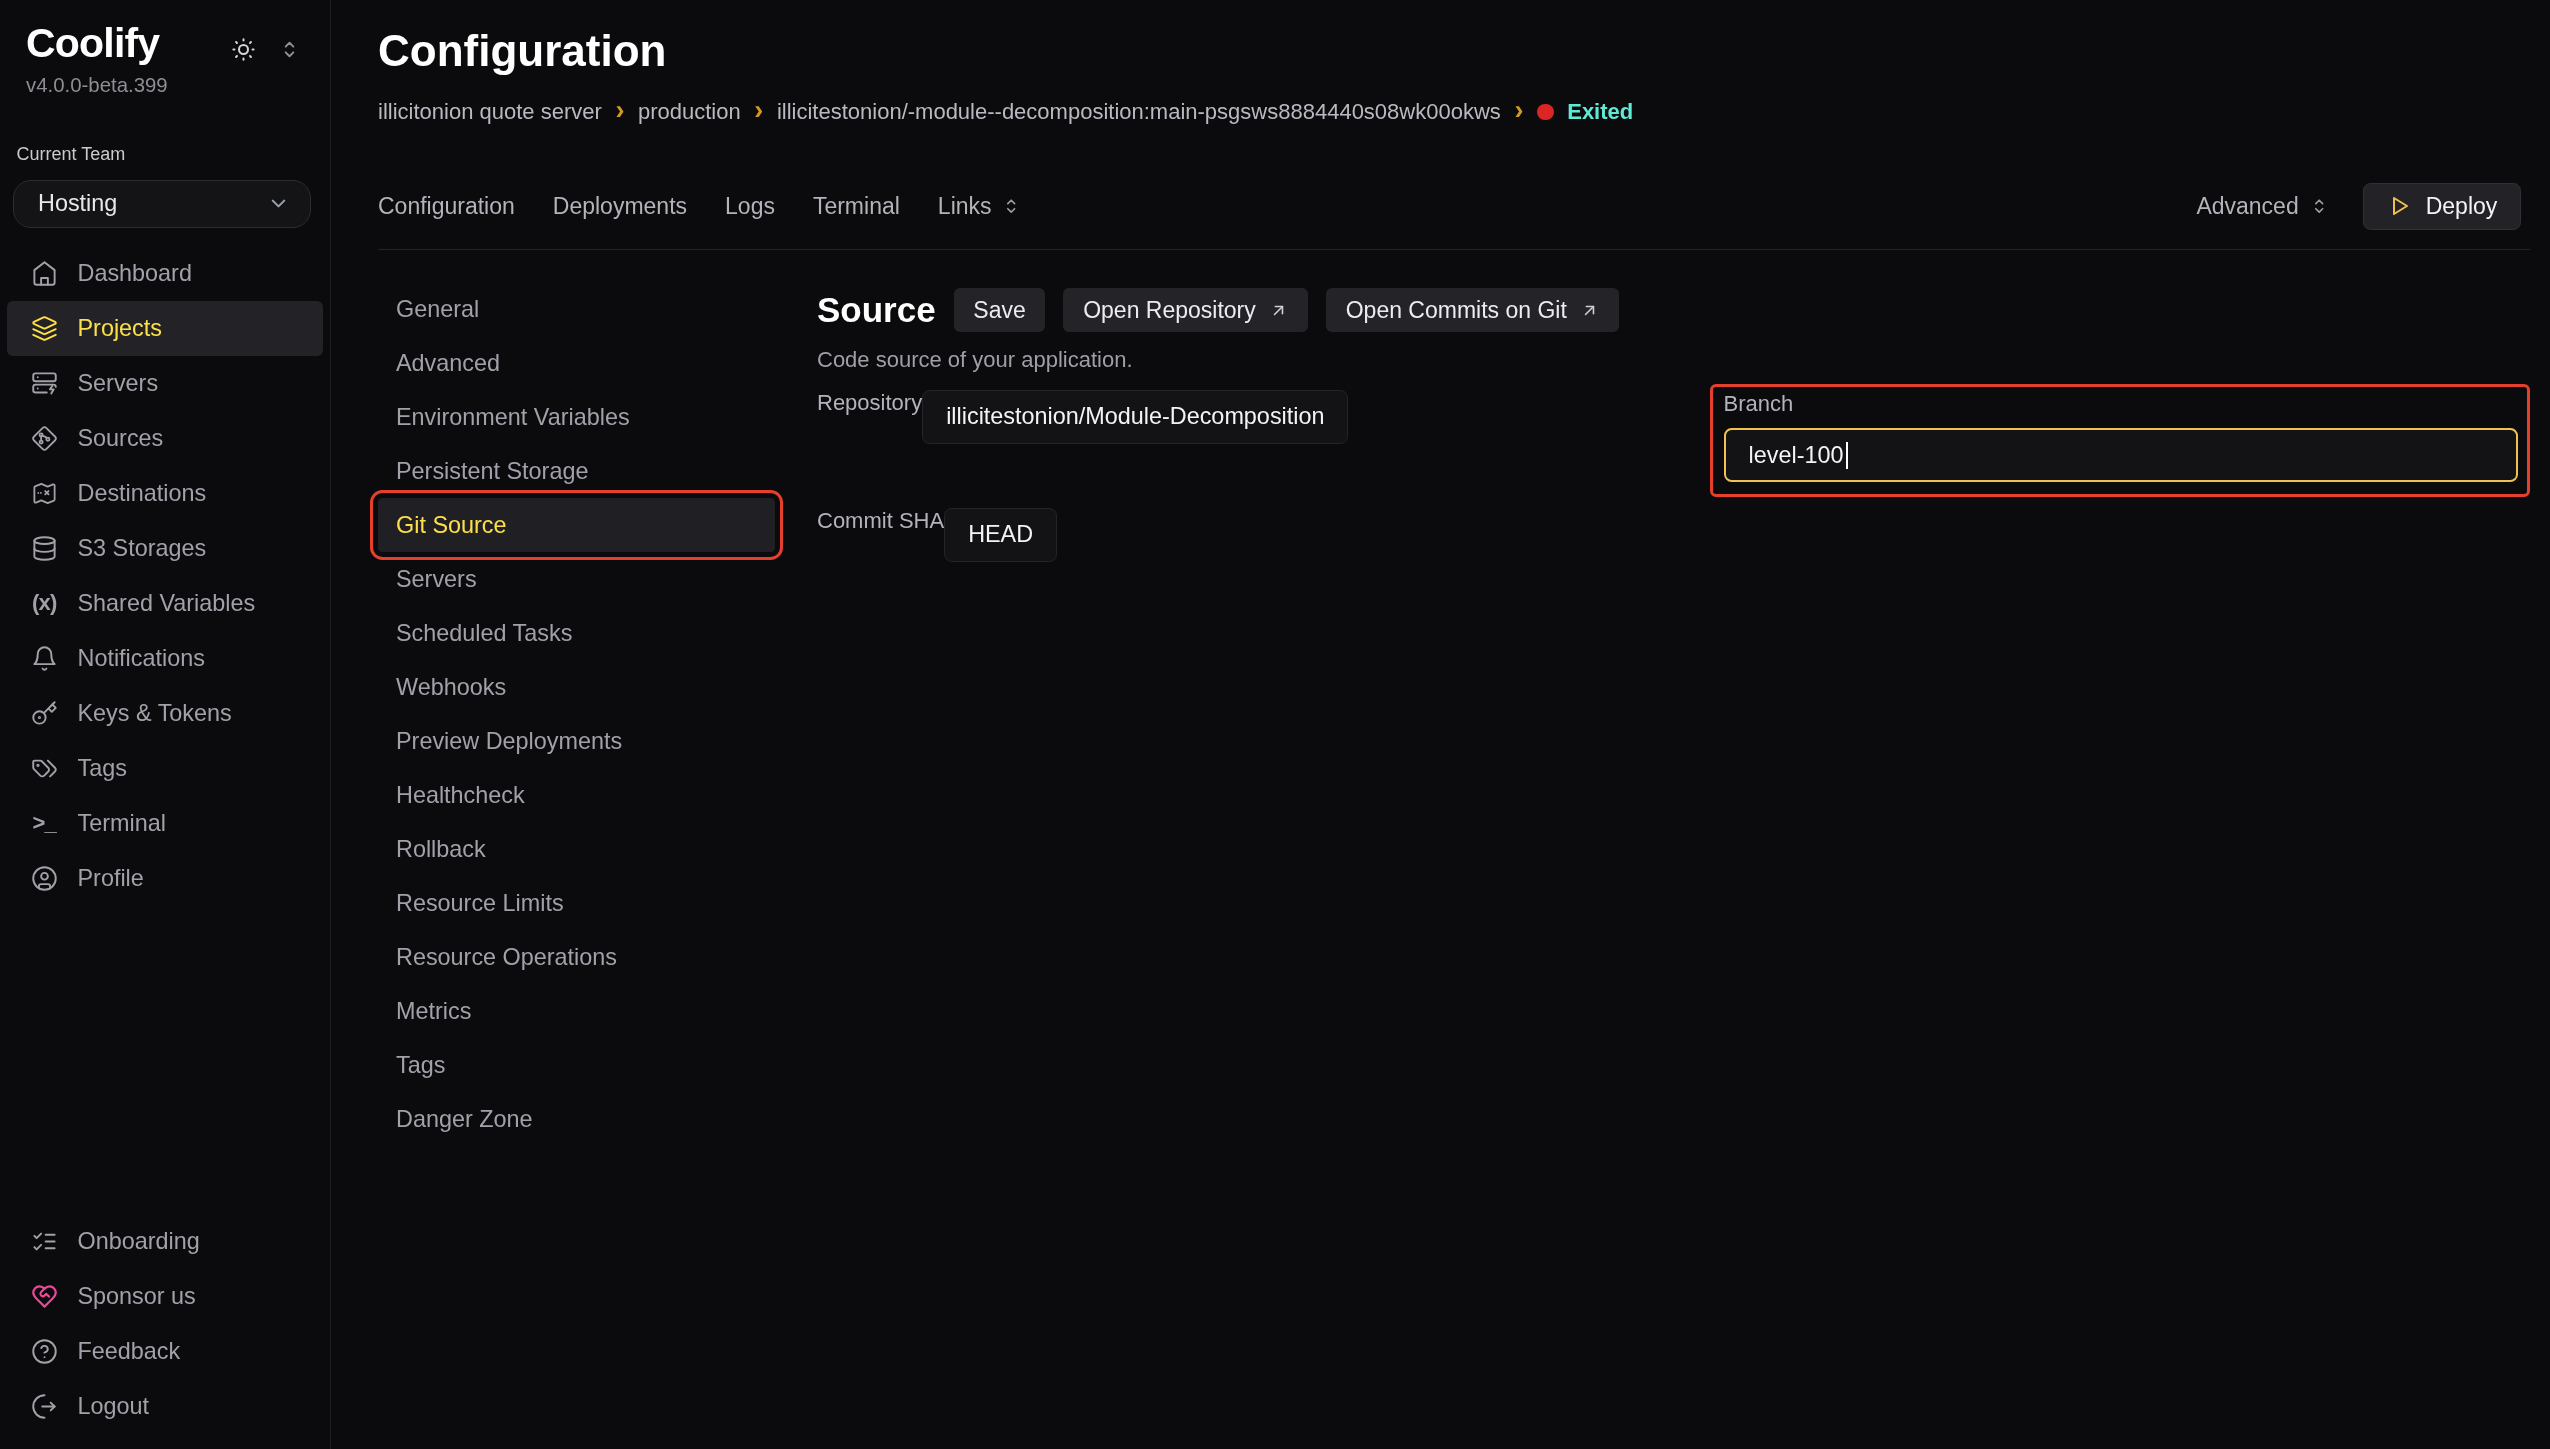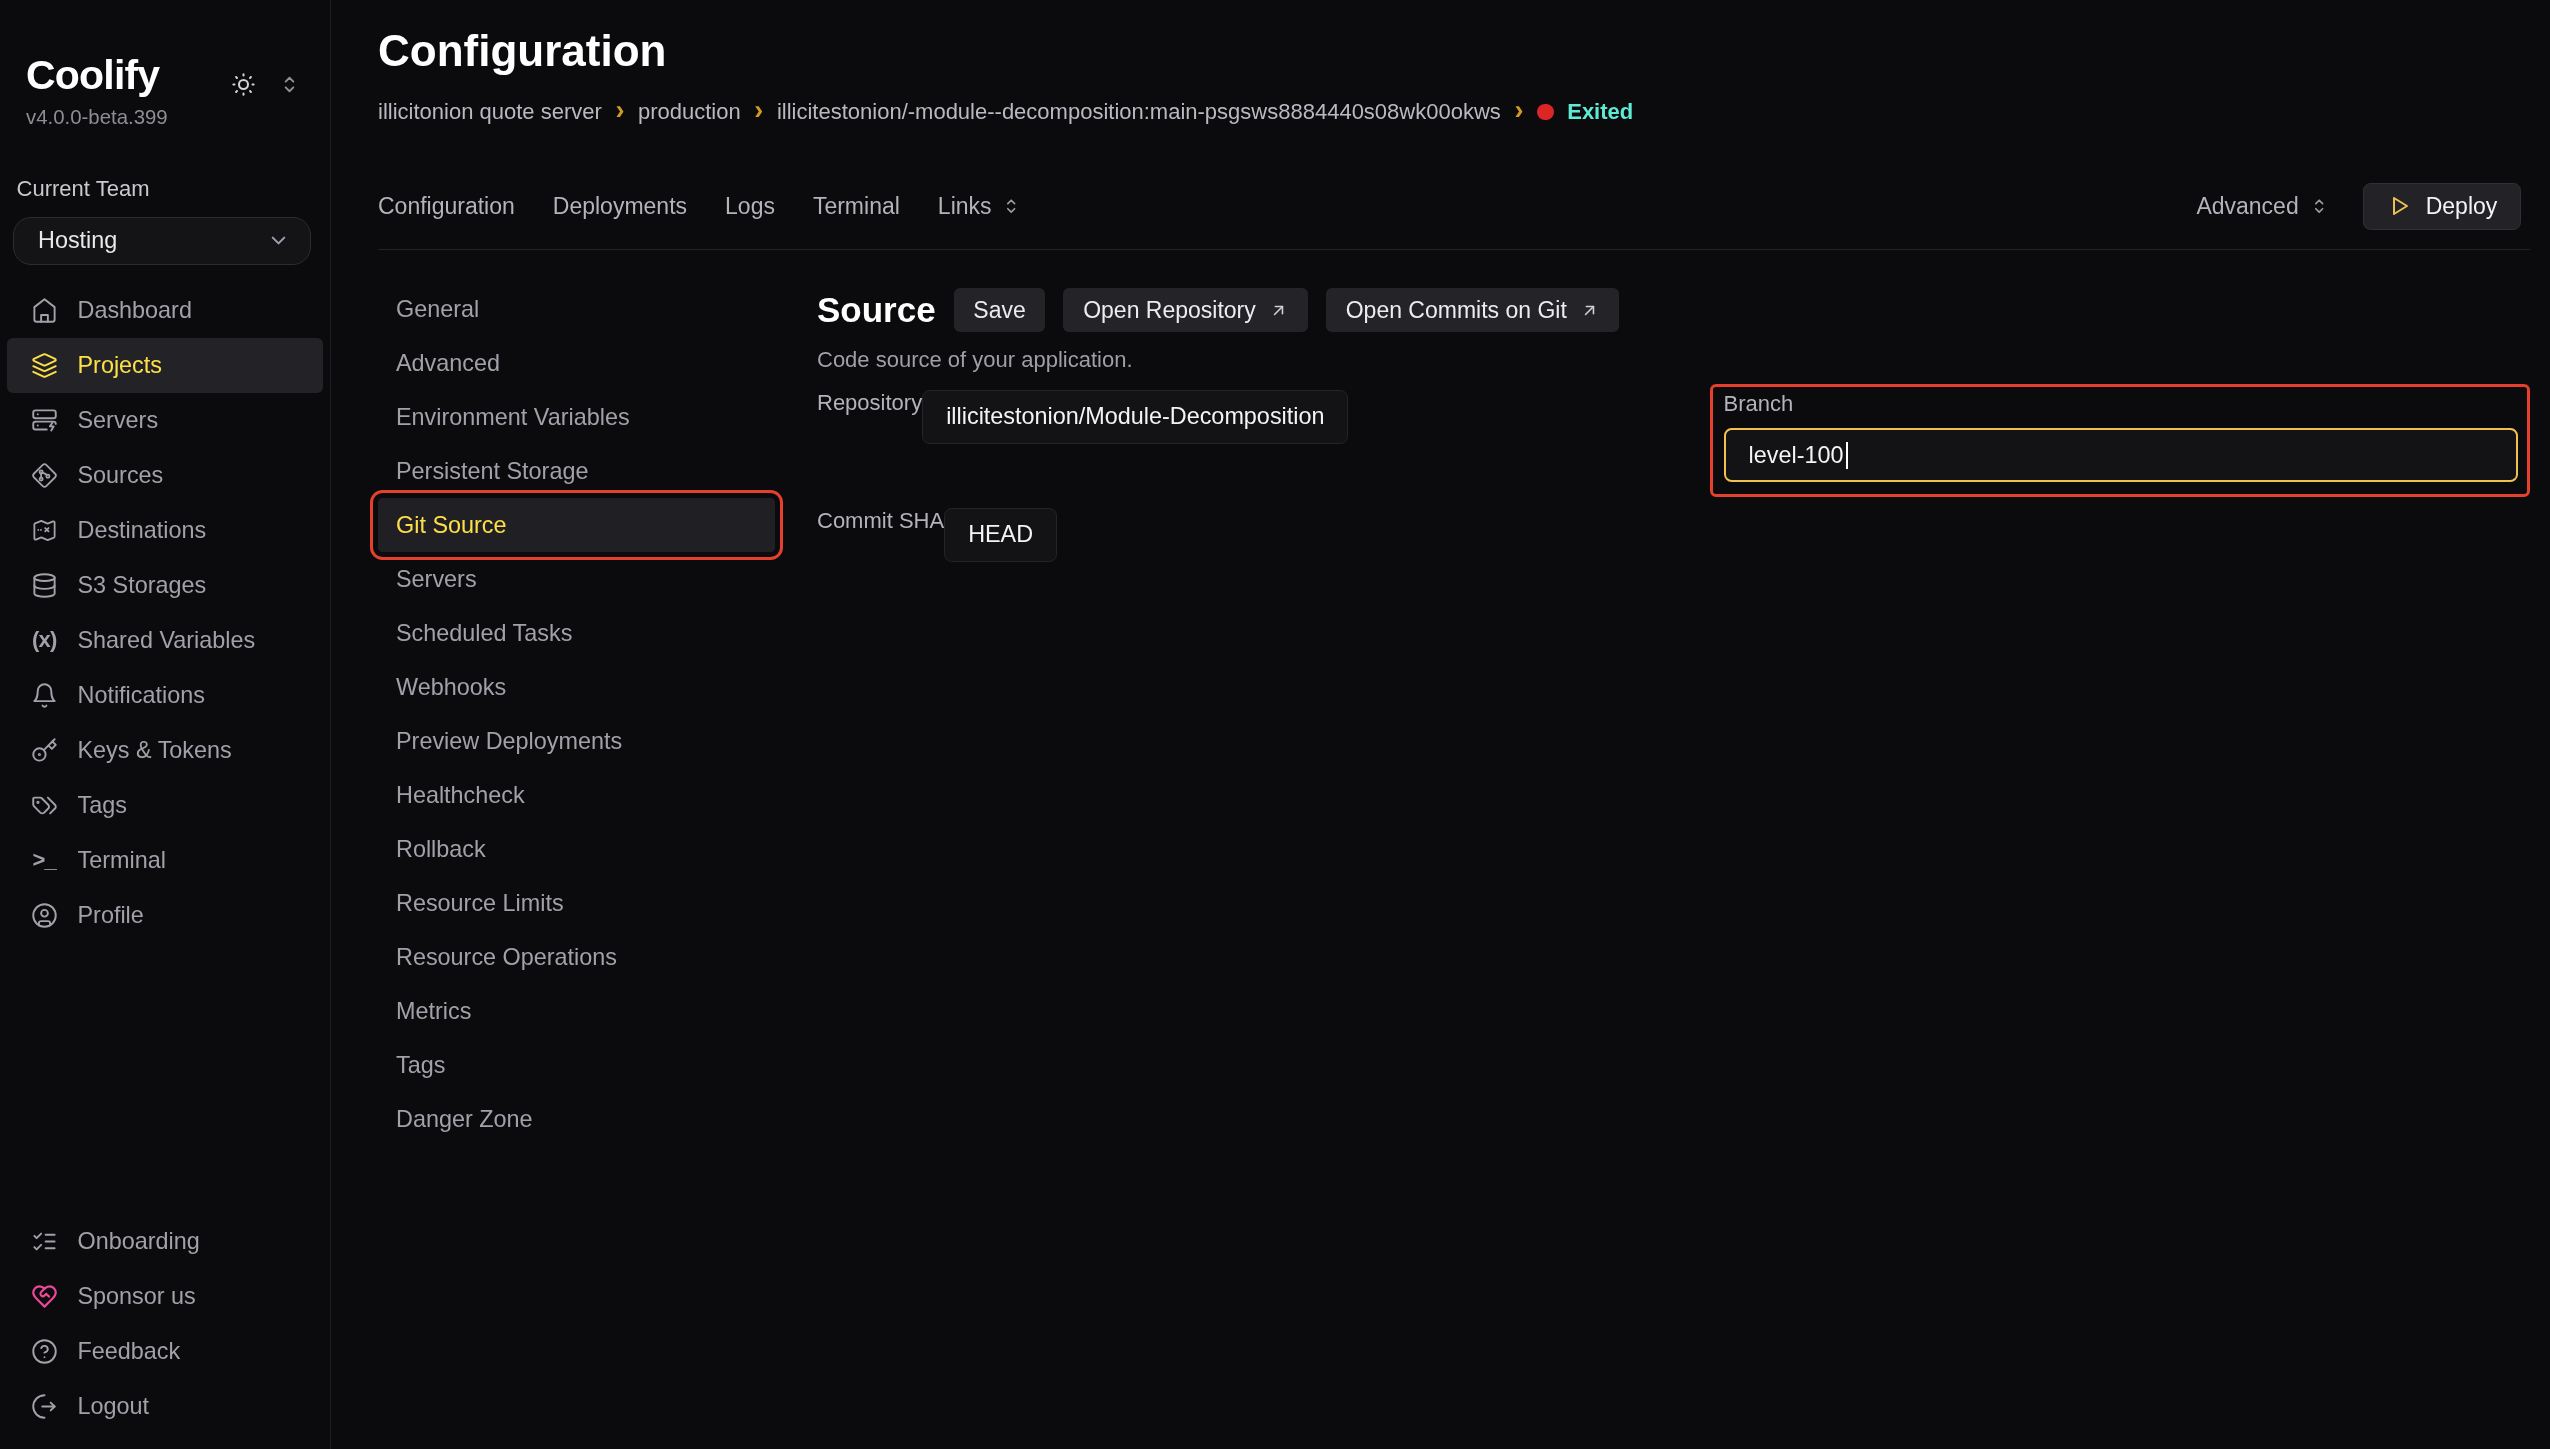--- a/index.html
+++ b/index.html
@@ -3,28 +3,28 @@
 <meta charset="utf-8">
 <style>
   html,body{margin:0;padding:0;background:#0b0b0d;}
   *{box-sizing:border-box;}
   .app{width:2550px;height:1449px;display:flex;overflow:hidden;background:#0b0b0d;
        font-family:"Liberation Sans", sans-serif;color:#e4e4e7;}
 
   
   .sidebar{width:331px;min-width:331px;height:100%;border-right:1.5px solid #1e1e22;
            display:flex;flex-direction:column;padding:21px 0 15px;}
-  .brand-row{display:flex;align-items:flex-end;justify-content:space-between;padding:0 29px 0 26px;margin-top:32px;}
+  .brand-row{display:flex;align-items:center;justify-content:space-between;padding:0 29px 0 26px;}
   .brand{font-size:41px;font-weight:bold;color:#ffffff;letter-spacing:-0.8px;line-height:1.1;}
   .head-icons{display:flex;align-items:center;gap:21px;margin-top:12px;}
   .head-icons svg{display:block;}
   .sun{width:27px;height:27px;color:#d4d4d8;}
   .updown-sm{width:23px;height:23px;color:#8f8f97;}
   .version{padding:0 26px;color:#8d8d94;font-size:20.4px;margin-top:7.6px;}
-  .team-label{padding:0 16.6px;margin-top:47px;font-size:22px;color:#c9c9cf;}
+  .team-label{padding:0 16.6px;margin-top:47px;font-size:18px;color:#c9c9cf;}
   .team-select{margin:15px 19px 0 13px;height:48px;background:#141417;border:1.5px solid #2c2c33;
                border-radius:18px;display:flex;align-items:center;justify-content:space-between;
                padding:0 19.7px 0 24px;font-size:23.4px;color:#e8e8eb;cursor:pointer;}
   .team-select svg{width:23px;height:23px;color:#9aa0b0;}
   .side-nav{margin-top:18px;display:flex;flex-direction:column;}
   .nav-item{height:55px;margin:0 6.8px;padding:0 9px 0 24px;display:flex;align-items:center;gap:19.7px;
             font-size:23.4px;color:#a1a1aa;border-radius:6px;cursor:pointer;white-space:nowrap;}
   .nav-item svg{width:27px;height:27px;flex:none;}
   .nav-item.active{background:#232327;color:#fde047;}
   .glyph-icon{width:27px;flex:none;text-align:center;font-size:22px;font-weight:bold;letter-spacing:-0.8px;}

